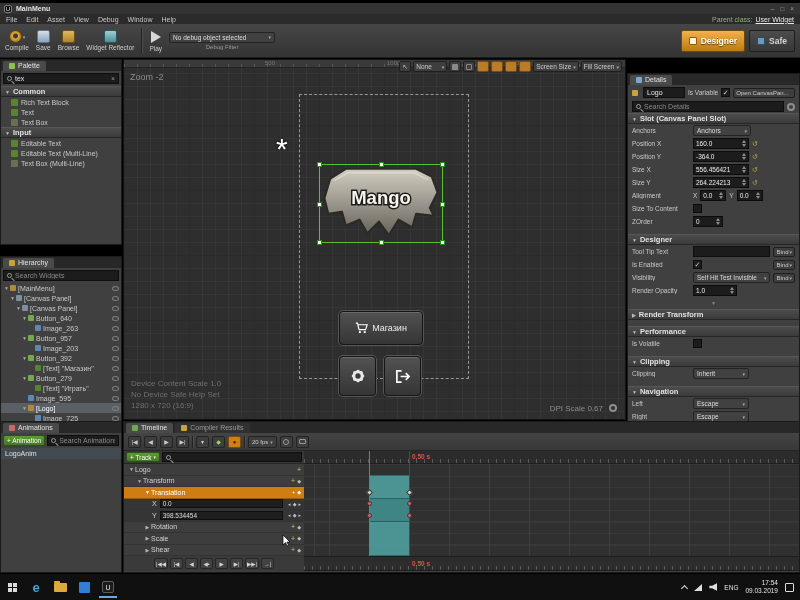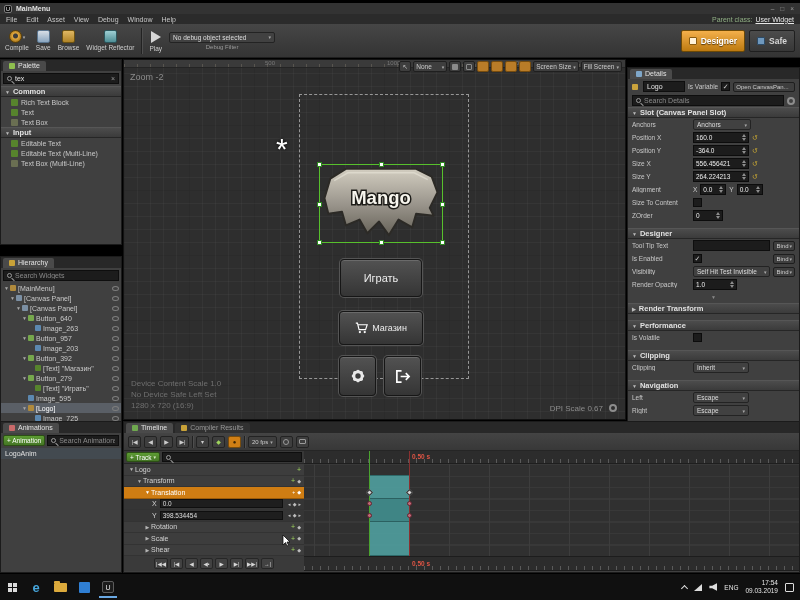--- a/index.html
+++ b/index.html
@@ -76,21 +76,21 @@
 .zoomlab{position:absolute;left:6px;top:12px;font-size:9px;color:#8d8d8d}
 .dashrect{position:absolute;left:175px;top:34px;width:170px;height:285px;border:1px dashed rgba(255,255,255,.5)}
 .busy{position:absolute;left:152px;top:74px;font-size:30px;line-height:30px;color:#fff;text-shadow:0 0 3px #000}
 .logo-sel{position:absolute;left:195px;top:104px;width:124px;height:79px;border:1px solid #57c02c}
 .hnd{position:absolute;width:5px;height:5px;background:#fff;border:1px solid #2f8a22}
 .cv-btn{position:absolute;background:linear-gradient(#525252,#353535);border:1px solid #161616;border-radius:4px;box-shadow:inset 0 1px 0 #6a6a6a,0 0 0 1px #555;color:#ececec;display:flex;align-items:center;justify-content:center;gap:4px}
 .cv-foot{position:absolute;left:7px;top:318px;font-size:8px;color:#6f6f6f;line-height:11px}
 .dpi{position:absolute;top:344px;right:22px;font-size:8px;color:#8d8d8d}
 .gearring{position:absolute;top:344px;right:8px;width:8px;height:8px;border:2px solid #8d8d8d;border-radius:50%}
 
-#details{left:627px;top:67px;width:173px;height:361px}
+#details{left:627px;top:73px;width:173px;height:361px}
 
 #animations{left:0;top:421px;width:122px;height:152px}
 .btn-green{background:linear-gradient(#5d9c33,#457626);border:1px solid #2c4f15;border-radius:2px;color:#fff;font-size:6.5px;height:11px;display:flex;align-items:center;padding:0 3px;gap:2px;white-space:nowrap}
 .anrow{height:11px;display:flex;align-items:center;padding-left:4px;font-size:7px;color:#e0e0e0;background:#434a50}
 
 #timeline{left:123px;top:421px;width:677px;height:152px}
 .tl-toolbar{position:absolute;left:0;top:11px;width:100%;height:18px;background:linear-gradient(#444,#383838);border-bottom:1px solid #252525;display:flex;align-items:center;gap:3px;padding:0 4px;font-size:6px;color:#ccc}
 .mb{height:12px;min-width:13px;background:#3e3e3e;border:1px solid #232323;border-radius:2px;display:flex;align-items:center;justify-content:center;font-size:6px;color:#ccc;padding:0 1px;white-space:nowrap}
 .mb.orange{background:#d07f15;border-color:#774c0e;color:#3a2503}
 .mb.greenb{color:#9ed45c}
@@ -407,23 +407,20 @@
     <span class="hnd" style="left:-3px;top:-3px"></span>
     <span class="hnd" style="left:59px;top:-3px"></span>
     <span class="hnd" style="right:-3px;top:-3px"></span>
     <span class="hnd" style="left:-3px;top:37px"></span>
     <span class="hnd" style="right:-3px;top:37px"></span>
     <span class="hnd" style="left:-3px;bottom:-3px"></span>
     <span class="hnd" style="left:59px;bottom:-3px"></span>
     <span class="hnd" style="right:-3px;bottom:-3px"></span>
   </div>
 
-  <div class="cv-btn" style="left:216px;top:199px;width:82px;height:38px;font-size:11px">
-    <span>Играть</span>
-  </div>
   <div class="cv-btn" style="left:215px;top:251px;width:84px;height:34px;font-size:9px">
     <svg width="13" height="12" viewBox="0 0 16 14">
       <path d="M1 1 h2 l2 8 h8 l2 -6 H4" stroke="#fff" stroke-width="1.4" fill="none"></path>
       <circle cx="6" cy="12" r="1.4" fill="#fff"></circle>
         <circle cx="12" cy="12" r="1.4" fill="#fff"></circle>
     </svg>
     <span>Магазин</span>
   </div>
   <div class="cv-btn" style="left:215px;top:296px;width:37px;height:40px">
     <svg width="18" height="18" viewBox="0 0 20 20">
@@ -436,21 +433,21 @@
   </div>
   <div class="cv-btn" style="left:260px;top:296px;width:37px;height:40px">
     <svg width="17" height="15" viewBox="0 0 18 16">
       <path d="M8 2 H3 V14 H8" stroke="#fff" stroke-width="1.8" fill="none"></path>
       <path d="M7 8 H15 M12.5 4.5 L16 8 L12.5 11.5" stroke="#fff" stroke-width="1.8" fill="none"></path>
     </svg>
   </div>
 
   <div class="cv-foot">
     <div>Device Content Scale 1.0</div>
-    <div>No Device Safe Left Set</div>
+    <div>No Device Safe Help Set</div>
     <div>1280 x 720 (16:9)</div>
   </div>
   <div class="dpi">DPI Scale 0.67</div>
   <div class="gearring"></div>
 </div>
 
 <div class="panel" id="details">
   <div class="tabbar">
     <div class="tab">
         <span class="tabic" style="background:#7fa7c9"></span>

